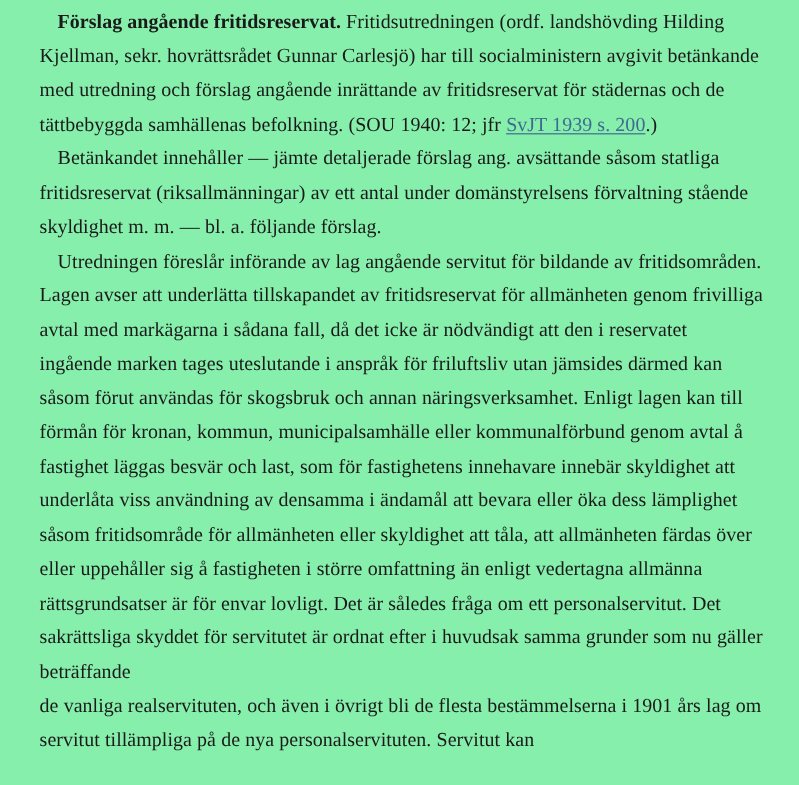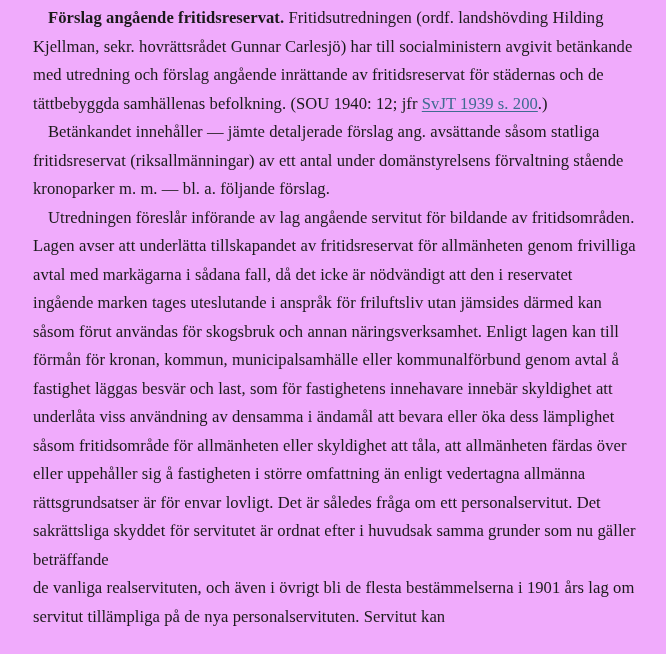--- a/index.html
+++ b/index.html
@@ -13,21 +13,21 @@
     background: #fefefe;
     font-family: "Liberation Serif", "DejaVu Serif", serif;
     color: #1a1a1a;
     overflow: hidden;
   }
   .page {
     box-sizing: border-box;
     width: 666px;
     height: 654px;
     padding: 4px 29px 0 33px;
-    background: #f0abfc;
+    background: #86efac;
   }
   .para {
     margin: 0;
     font-size: 16.6px;
     line-height: 28.5px;
     text-indent: 15px;
     text-align: left;
     color: #1a1a1a;
     word-spacing: 0.1px;
     letter-spacing: 0.05px;
@@ -46,19 +46,19 @@
     cursor: pointer;
   }
 </style>
 </head>
 <body>
 
 <div class="page">
 
   <p class="para"><span class="lead">Förslag angående fritidsreservat.</span><span> Fritidsutredningen (ordf. landshövding Hilding Kjellman, sekr. hovrättsrådet Gunnar Carlesjö) har till socialministern avgivit betänkande med utredning och förslag angående inrättande av fritidsreservat för städernas och de tättbebyggda samhällenas befolkning. (SOU 1940: 12; jfr </span><a class="doclink" href="#">SvJT 1939 s. 200</a><span>.)</span></p>
 
-  <p class="para">Betänkandet innehåller — jämte detaljerade förslag ang. avsättande såsom statliga fritidsreservat (riksallmänningar) av ett antal under domänstyrelsens förvaltning stående kronoparker m. m. — bl. a. följande förslag.</p>
+  <p class="para">Betänkandet innehåller — jämte detaljerade förslag ang. avsättande såsom statliga fritidsreservat (riksallmänningar) av ett antal under domänstyrelsens förvaltning stående skyldighet m. m. — bl. a. följande förslag.</p>
 
   <p class="para">Utredningen föreslår införande av lag angående servitut för bildande av fritidsområden. Lagen avser att underlätta tillskapandet av fritidsreservat för allmänheten genom frivilliga avtal med markägarna i sådana fall, då det icke är nödvändigt att den i reservatet ingående marken tages uteslutande i anspråk för friluftsliv utan jämsides därmed kan såsom förut användas för skogsbruk och annan näringsverksamhet. Enligt lagen kan till förmån för kronan, kommun, municipalsamhälle eller kommunalförbund genom avtal å fastighet läggas besvär och last, som för fastighetens innehavare innebär skyldighet att underlåta viss användning av densamma i ändamål att bevara eller öka dess lämplighet såsom fritidsområde för allmänheten eller skyldighet att tåla, att allmänheten färdas över eller uppehåller sig å fastigheten i större omfattning än enligt vedertagna allmänna rättsgrundsatser är för envar lovligt. Det är således fråga om ett personalservitut. Det sakrättsliga skyddet för servitutet är ordnat efter i huvudsak samma grunder som nu gäller beträffande</p>
 
   <p class="para no-indent">de vanliga realservituten, och även i övrigt bli de flesta bestämmelserna i 1901 års lag om servitut tillämpliga på de nya personalservituten. Servitut kan</p>
 
 </div>
 
 </body></html>

